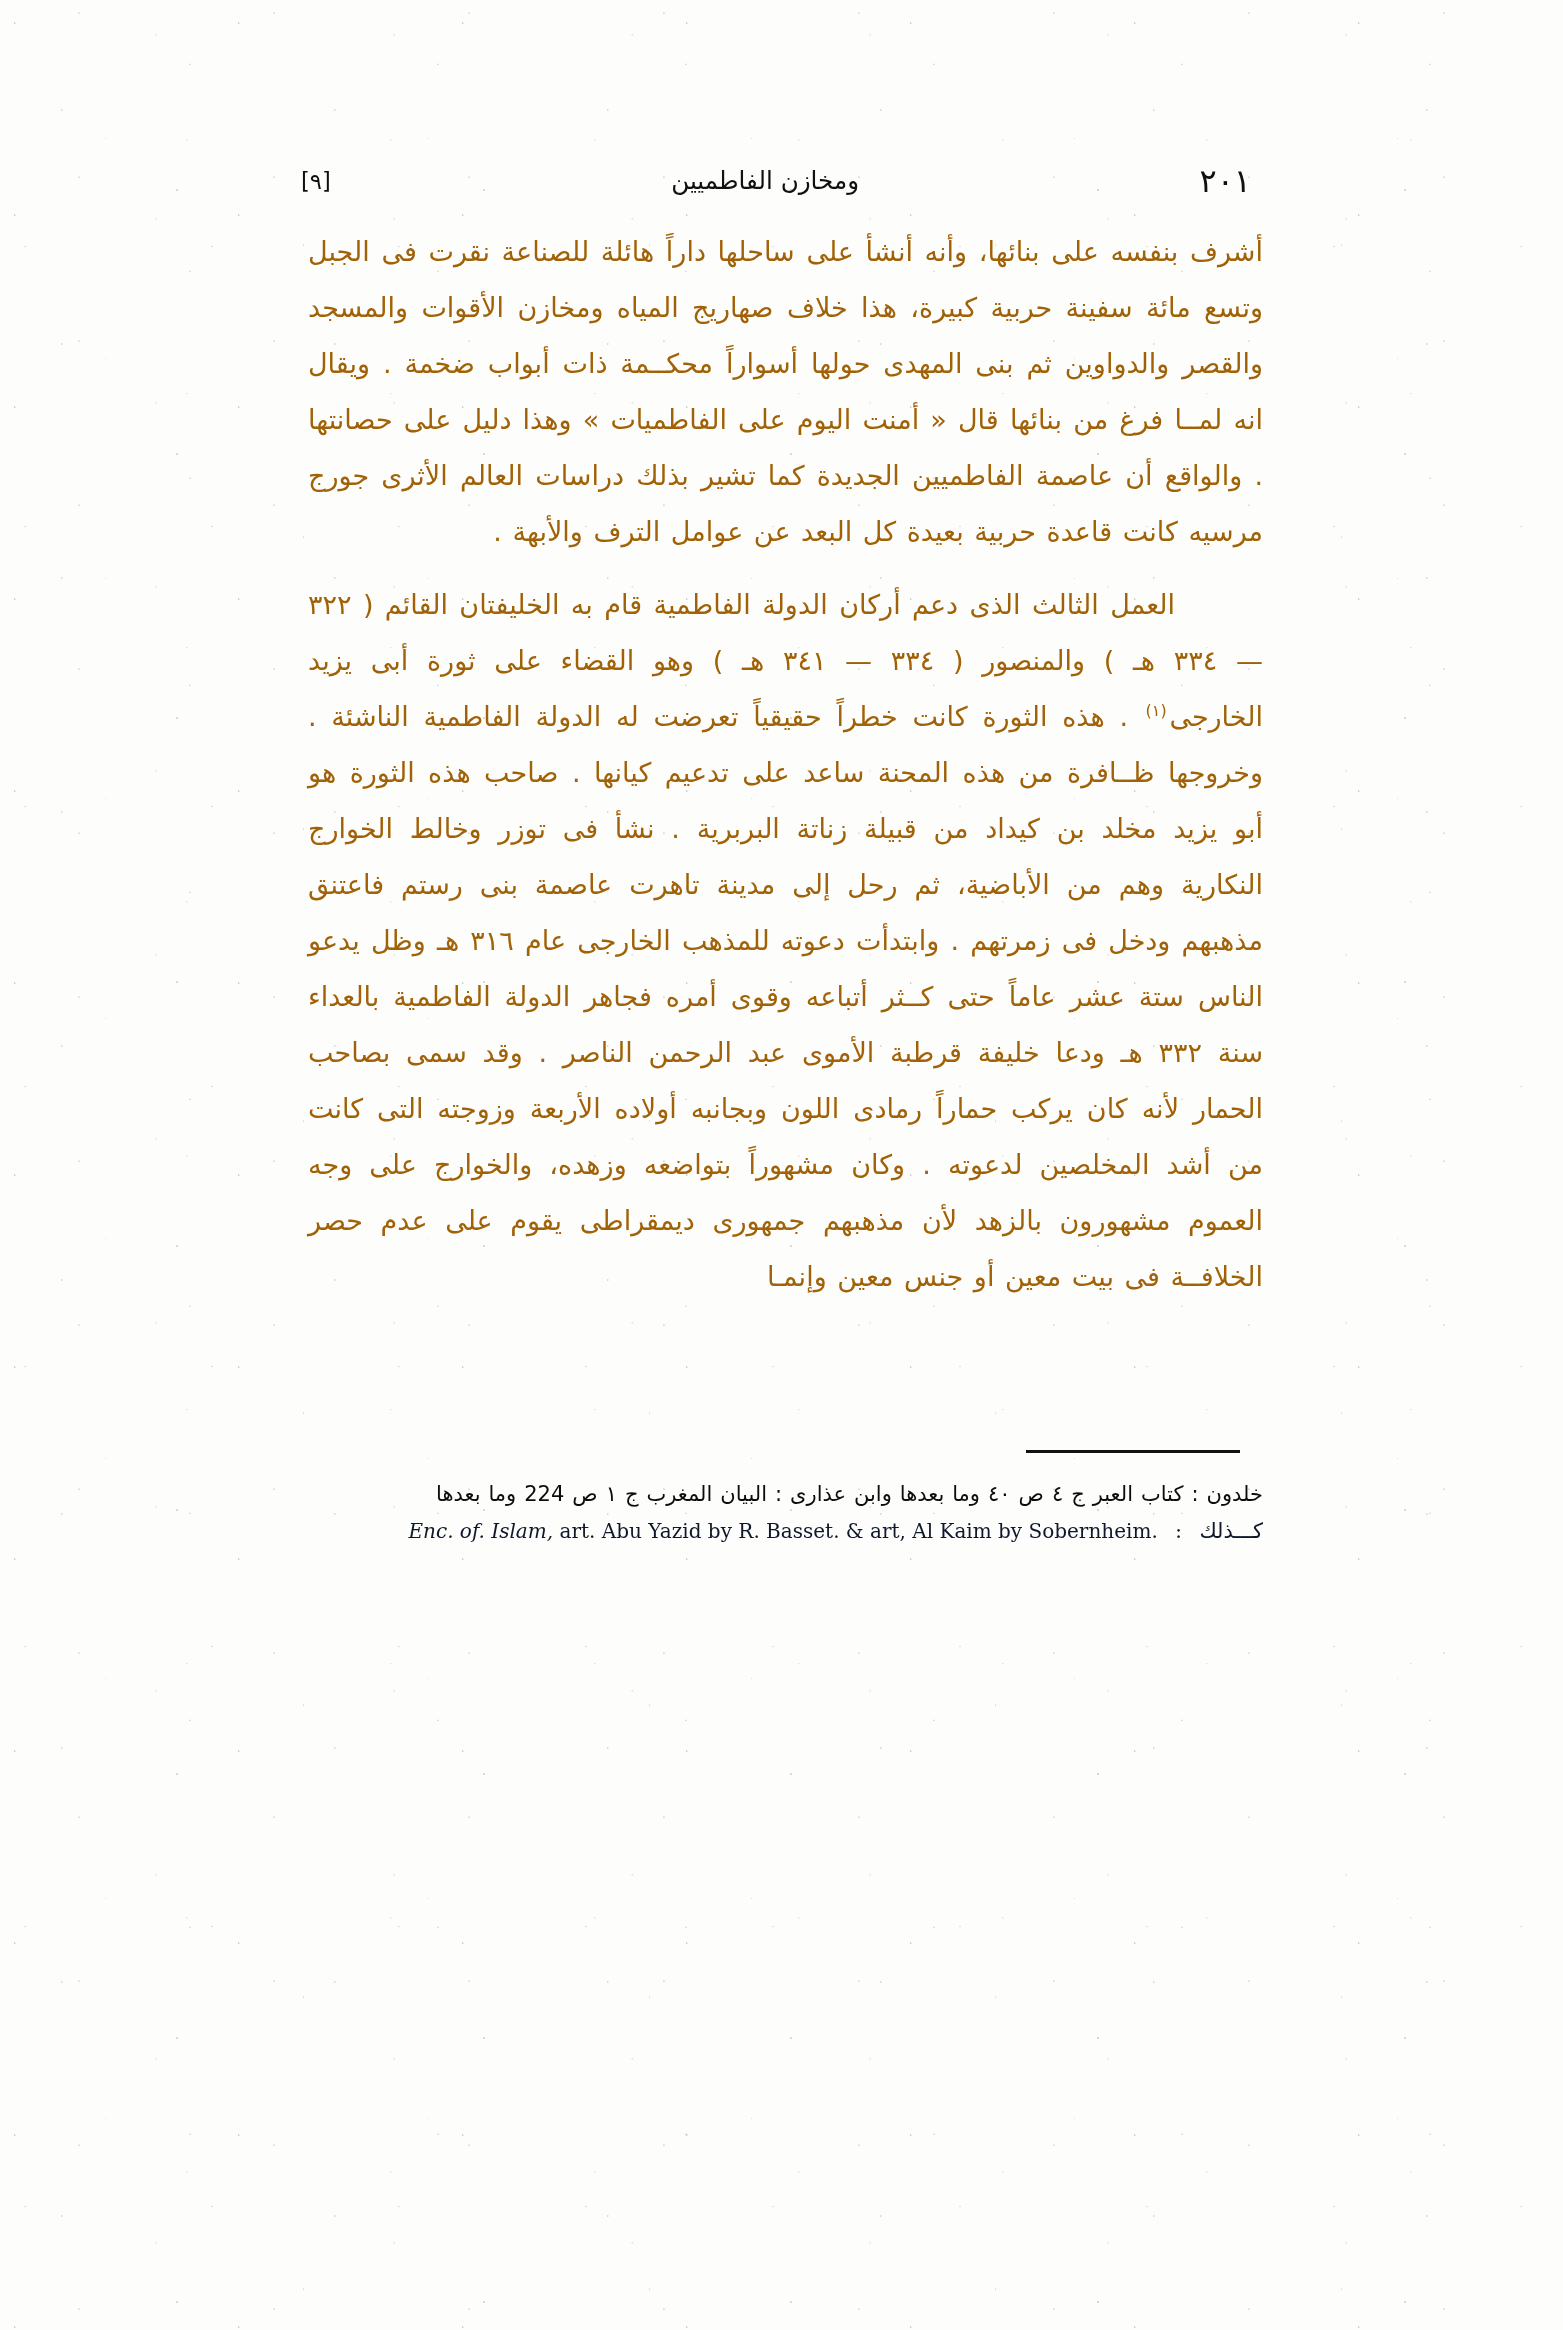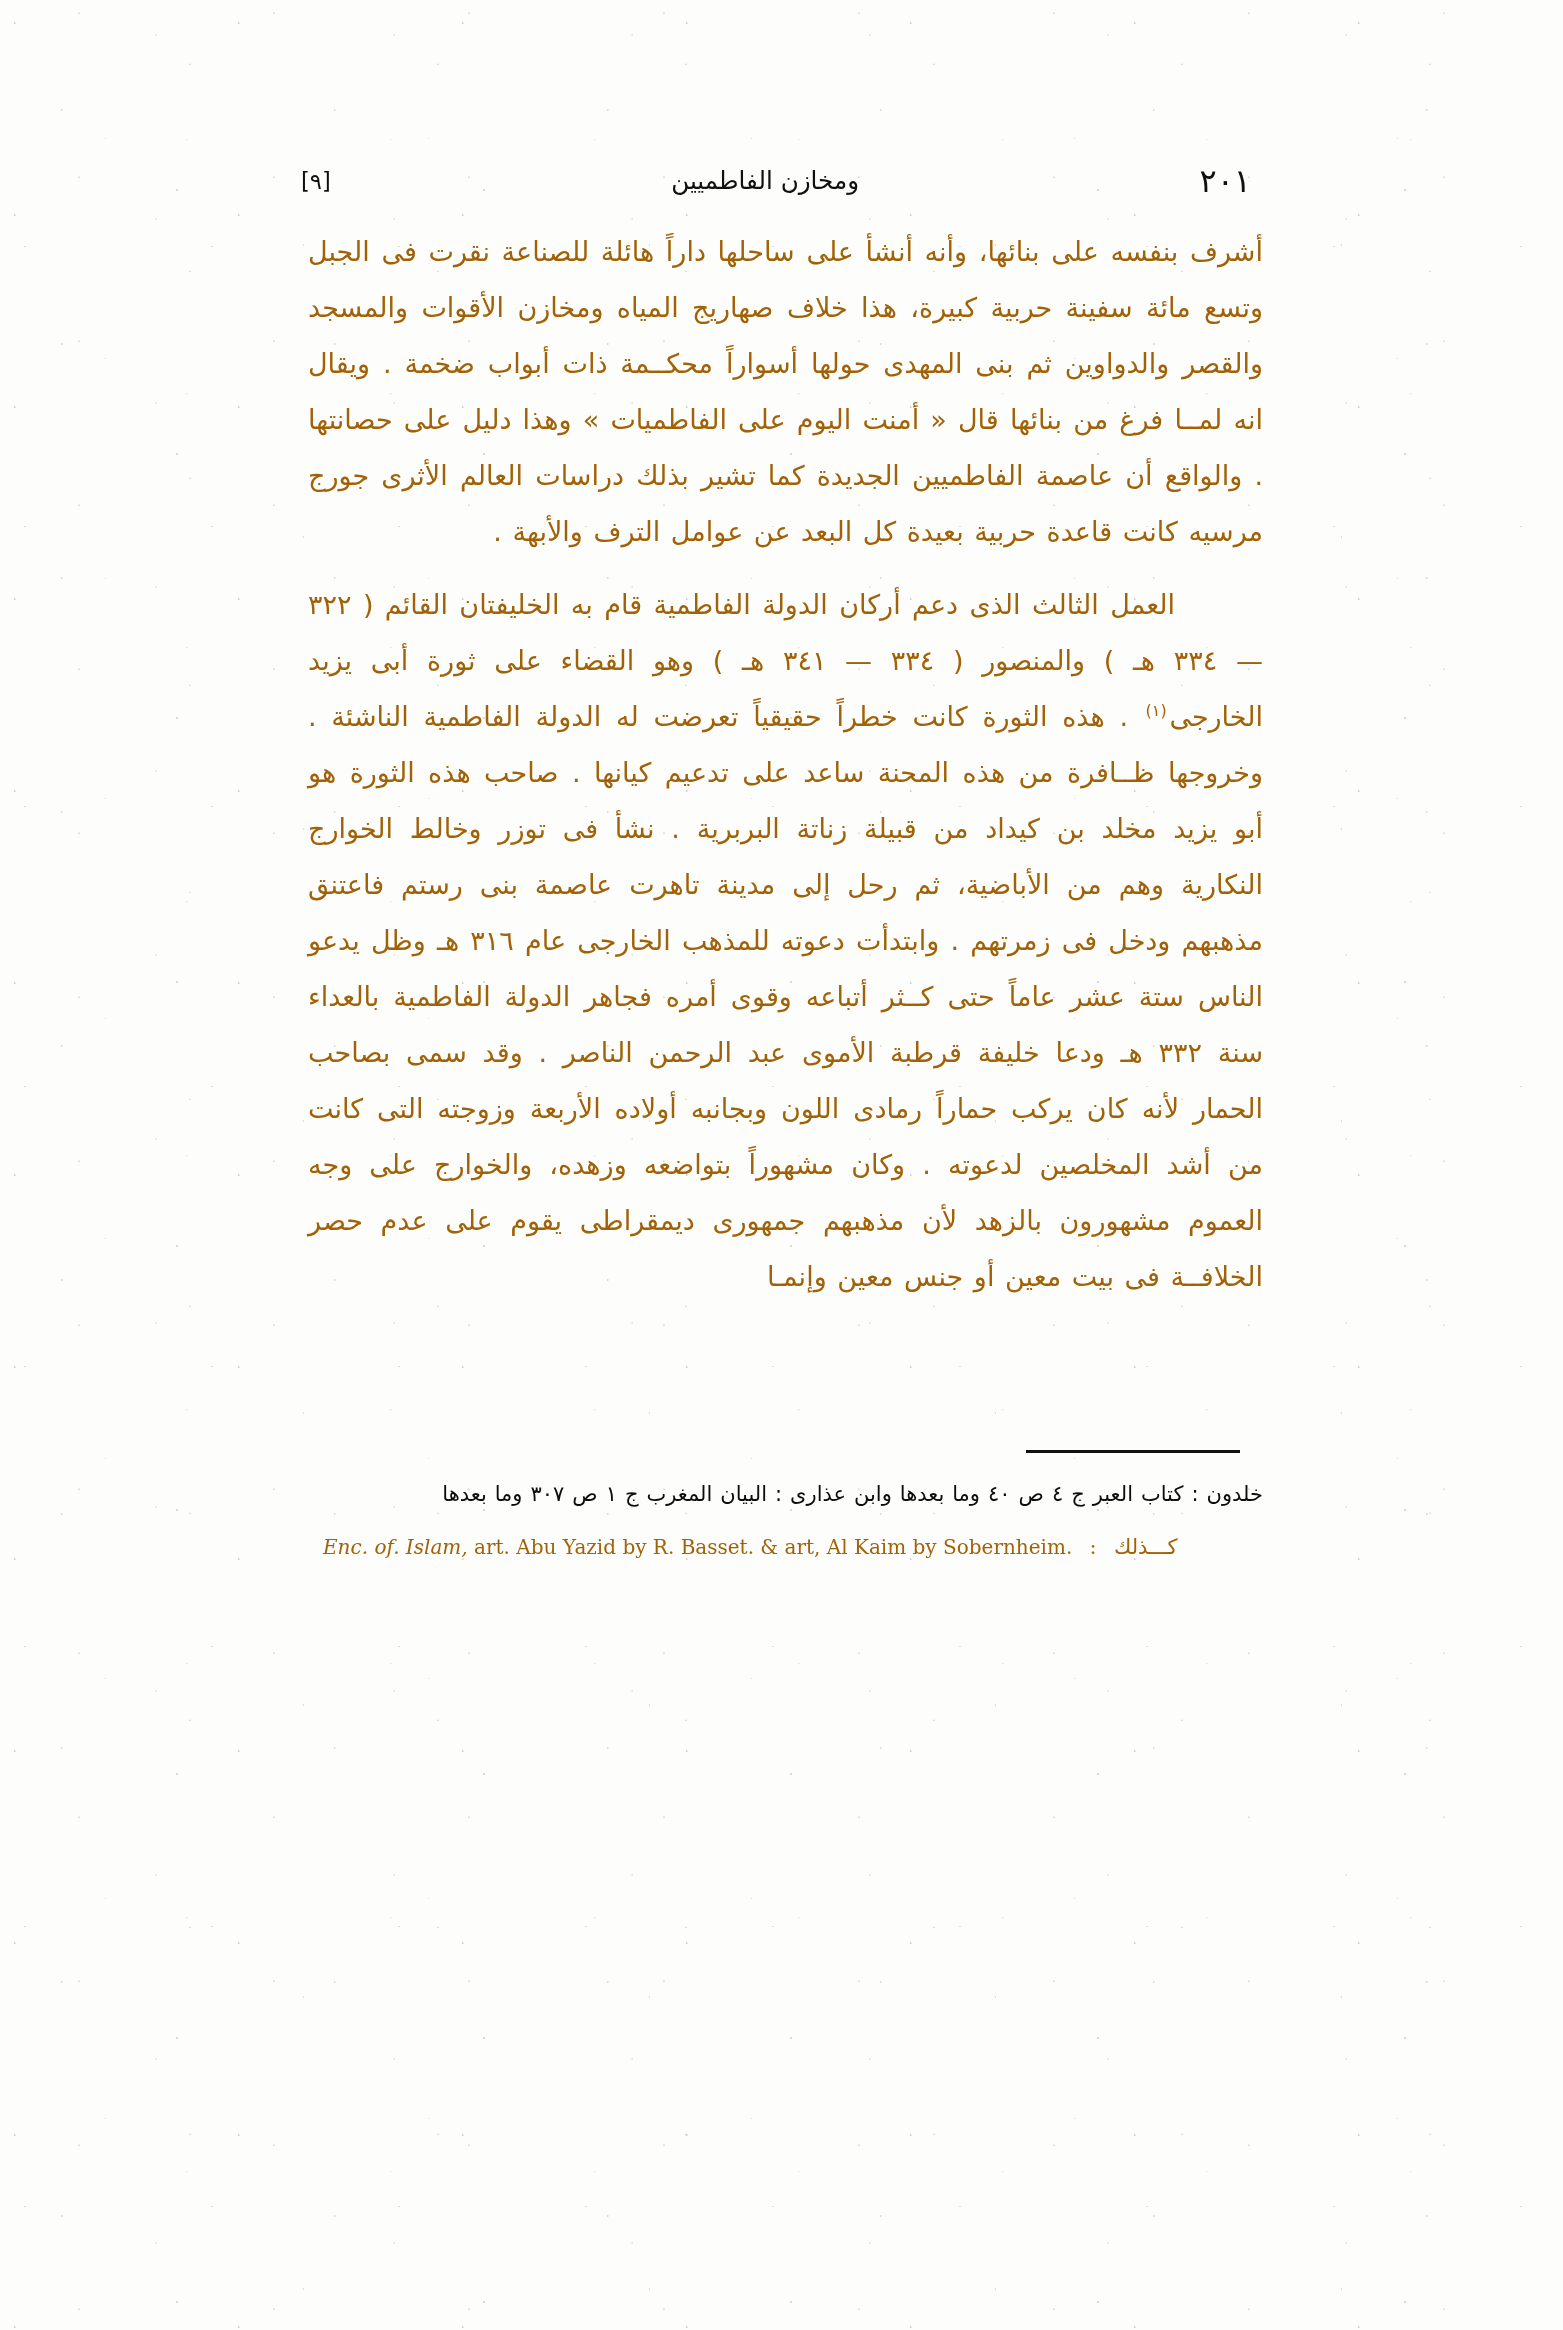--- a/index.html
+++ b/index.html
@@ -139,27 +139,27 @@
     color: #0d0d0d;
     font-family: "DejaVu Sans", sans-serif;
     font-size: 21px;
     line-height: 37px;
     text-align: justify;
     text-align-last: right;
     word-spacing: 1.3px;
   }
 
   p.fn-latin {
-    margin: 16px;
+    margin: 0;
     padding: 0;
     direction: rtl;
-    color: #a16207;
+    color: #0f172a;
     font-size: 21px;
     line-height: 37px;
-    text-align: left;
+    text-align: right;
     font-family: "DejaVu Serif", serif;
   }
   p.fn-latin .latin {
     direction: ltr;
     unicode-bidi: embed;
     display: inline-block;
     font-family: "DejaVu Serif", serif;
     font-size: 20px;
     font-style: italic;
   }
@@ -196,21 +196,21 @@
 
       <p class="para indented">
         <span>العمل الثالث الذى دعم أركان الدولة الفاطمية قام به الخليفتان القائم ( ٣٢٢ — ٣٣٤ هـ ) والمنصور ( ٣٣٤ — ٣٤١ هـ ) وهو القضاء على ثورة أبى يزيد الخارجى</span><sup class="fnref">(١)</sup><span> . هذه الثورة كانت خطراً حقيقياً تعرضت له الدولة الفاطمية الناشئة . وخروجها ظــافرة من هذه المحنة ساعد على تدعيم كيانها . صاحب هذه الثورة هو أبو يزيد مخلد بن كيداد من قبيلة زناتة البربرية . نشأ فى توزر وخالط الخوارج النكارية وهم من الأباضية، ثم رحل إلى مدينة تاهرت عاصمة بنى رستم فاعتنق مذهبهم ودخل فى زمرتهم . وابتدأت دعوته للمذهب الخارجى عام ٣١٦ هـ وظل يدعو الناس ستة عشر عاماً حتى كــثر أتباعه وقوى أمره فجاهر الدولة الفاطمية بالعداء سنة ٣٣٢ هـ ودعا خليفة قرطبة الأموى عبد الرحمن الناصر . وقد سمى بصاحب الحمار لأنه كان يركب حماراً رمادى اللون وبجانبه أولاده الأربعة وزوجته التى كانت من أشد المخلصين لدعوته . وكان مشهوراً بتواضعه وزهده، والخوارج على وجه العموم مشهورون بالزهد لأن مذهبهم جمهورى ديمقراطى يقوم على عدم حصر الخلافــة فى بيت معين أو جنس معين وإنمـا</span>
       </p>
 
     </div>
 
     <div class="footnote-rule"></div>
 
     <div class="footnotes">
-      <p class="fn">خلدون : كتاب العبر ج ٤ ص ٤٠ وما بعدها وابن عذارى : البيان المغرب ج ١ ص ٣٠٧ وما بعدها</p>
+      <p class="fn">خلدون : كتاب العبر ج ٤ ص ٤٠ وما بعدها وابن عذارى : البيان المغرب ج ١ ص 224 وما بعدها</p>
 
       <p class="fn-latin">
         <span class="tail-ar">كـــذلك</span><span class="colon-sep">:</span><span class="latin"><span>Enc. of. Islam,</span><span class="roman"> </span><span class="roman">art. Abu Yazid by R. Basset. &amp;  art, Al Kaim by Sobernheim.</span></span>
       </p>
     </div>
 
   </div>
 </div>
 
 

